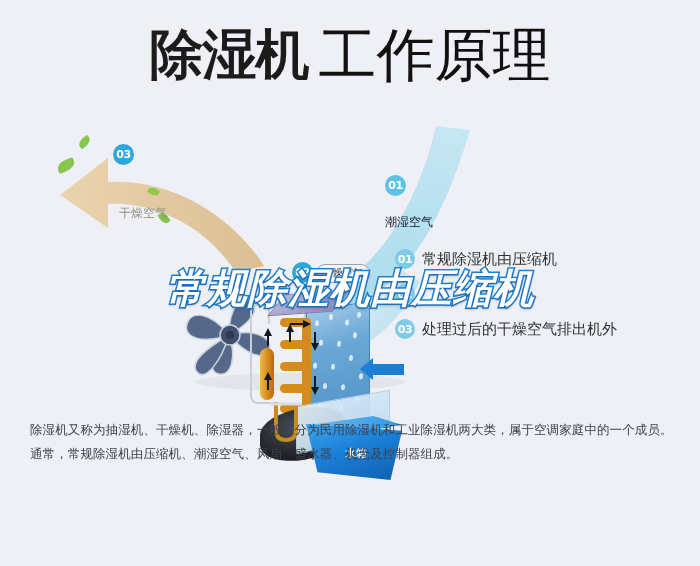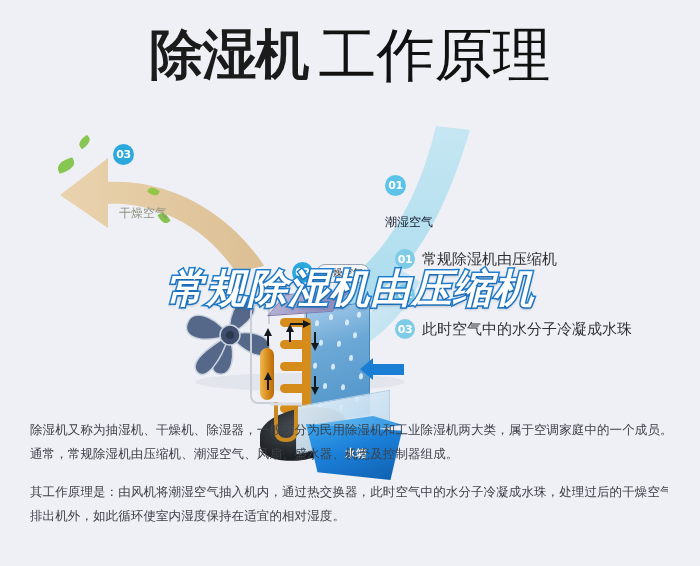--- a/index.html
+++ b/index.html
@@ -397,24 +397,23 @@
   <div class="steps">
     <div class="step-row">
       <div class="step-num">01</div>
       <div class="step-text">常规除湿机由压缩机</div>
     </div>
     <div class="step-row">
       <div class="step-num">02</div>
     </div>
     <div class="step-row">
       <div class="step-num">03</div>
-      <div class="step-text">此时空气中的水分子冷凝成水珠</div>
+      <div class="step-text">处理过后的干燥空气排出机外</div>
     </div>
   </div>
 
   <div class="watermark">常规除湿机由压缩机</div>
 
   <div class="body-copy">
     <p class="para">除湿机又称为抽湿机、干燥机、除湿器，一般可分为民用除湿机和工业除湿机两大类，属于空调家庭中的一个成员。通常，常规除湿机由压缩机、潮湿空气、风扇、盛水器、机壳及控制器组成。</p>
-    <p class="para">其工作原理是：由风机将潮湿空气抽入机内，通过热交换器，此时空气中的水分子冷凝成水珠，处理过后的干燥空气排出机外，如此循环使室内湿度保持在适宜的相对湿度。</p>
   </div>
 
 </div>
 
 </body></html>

